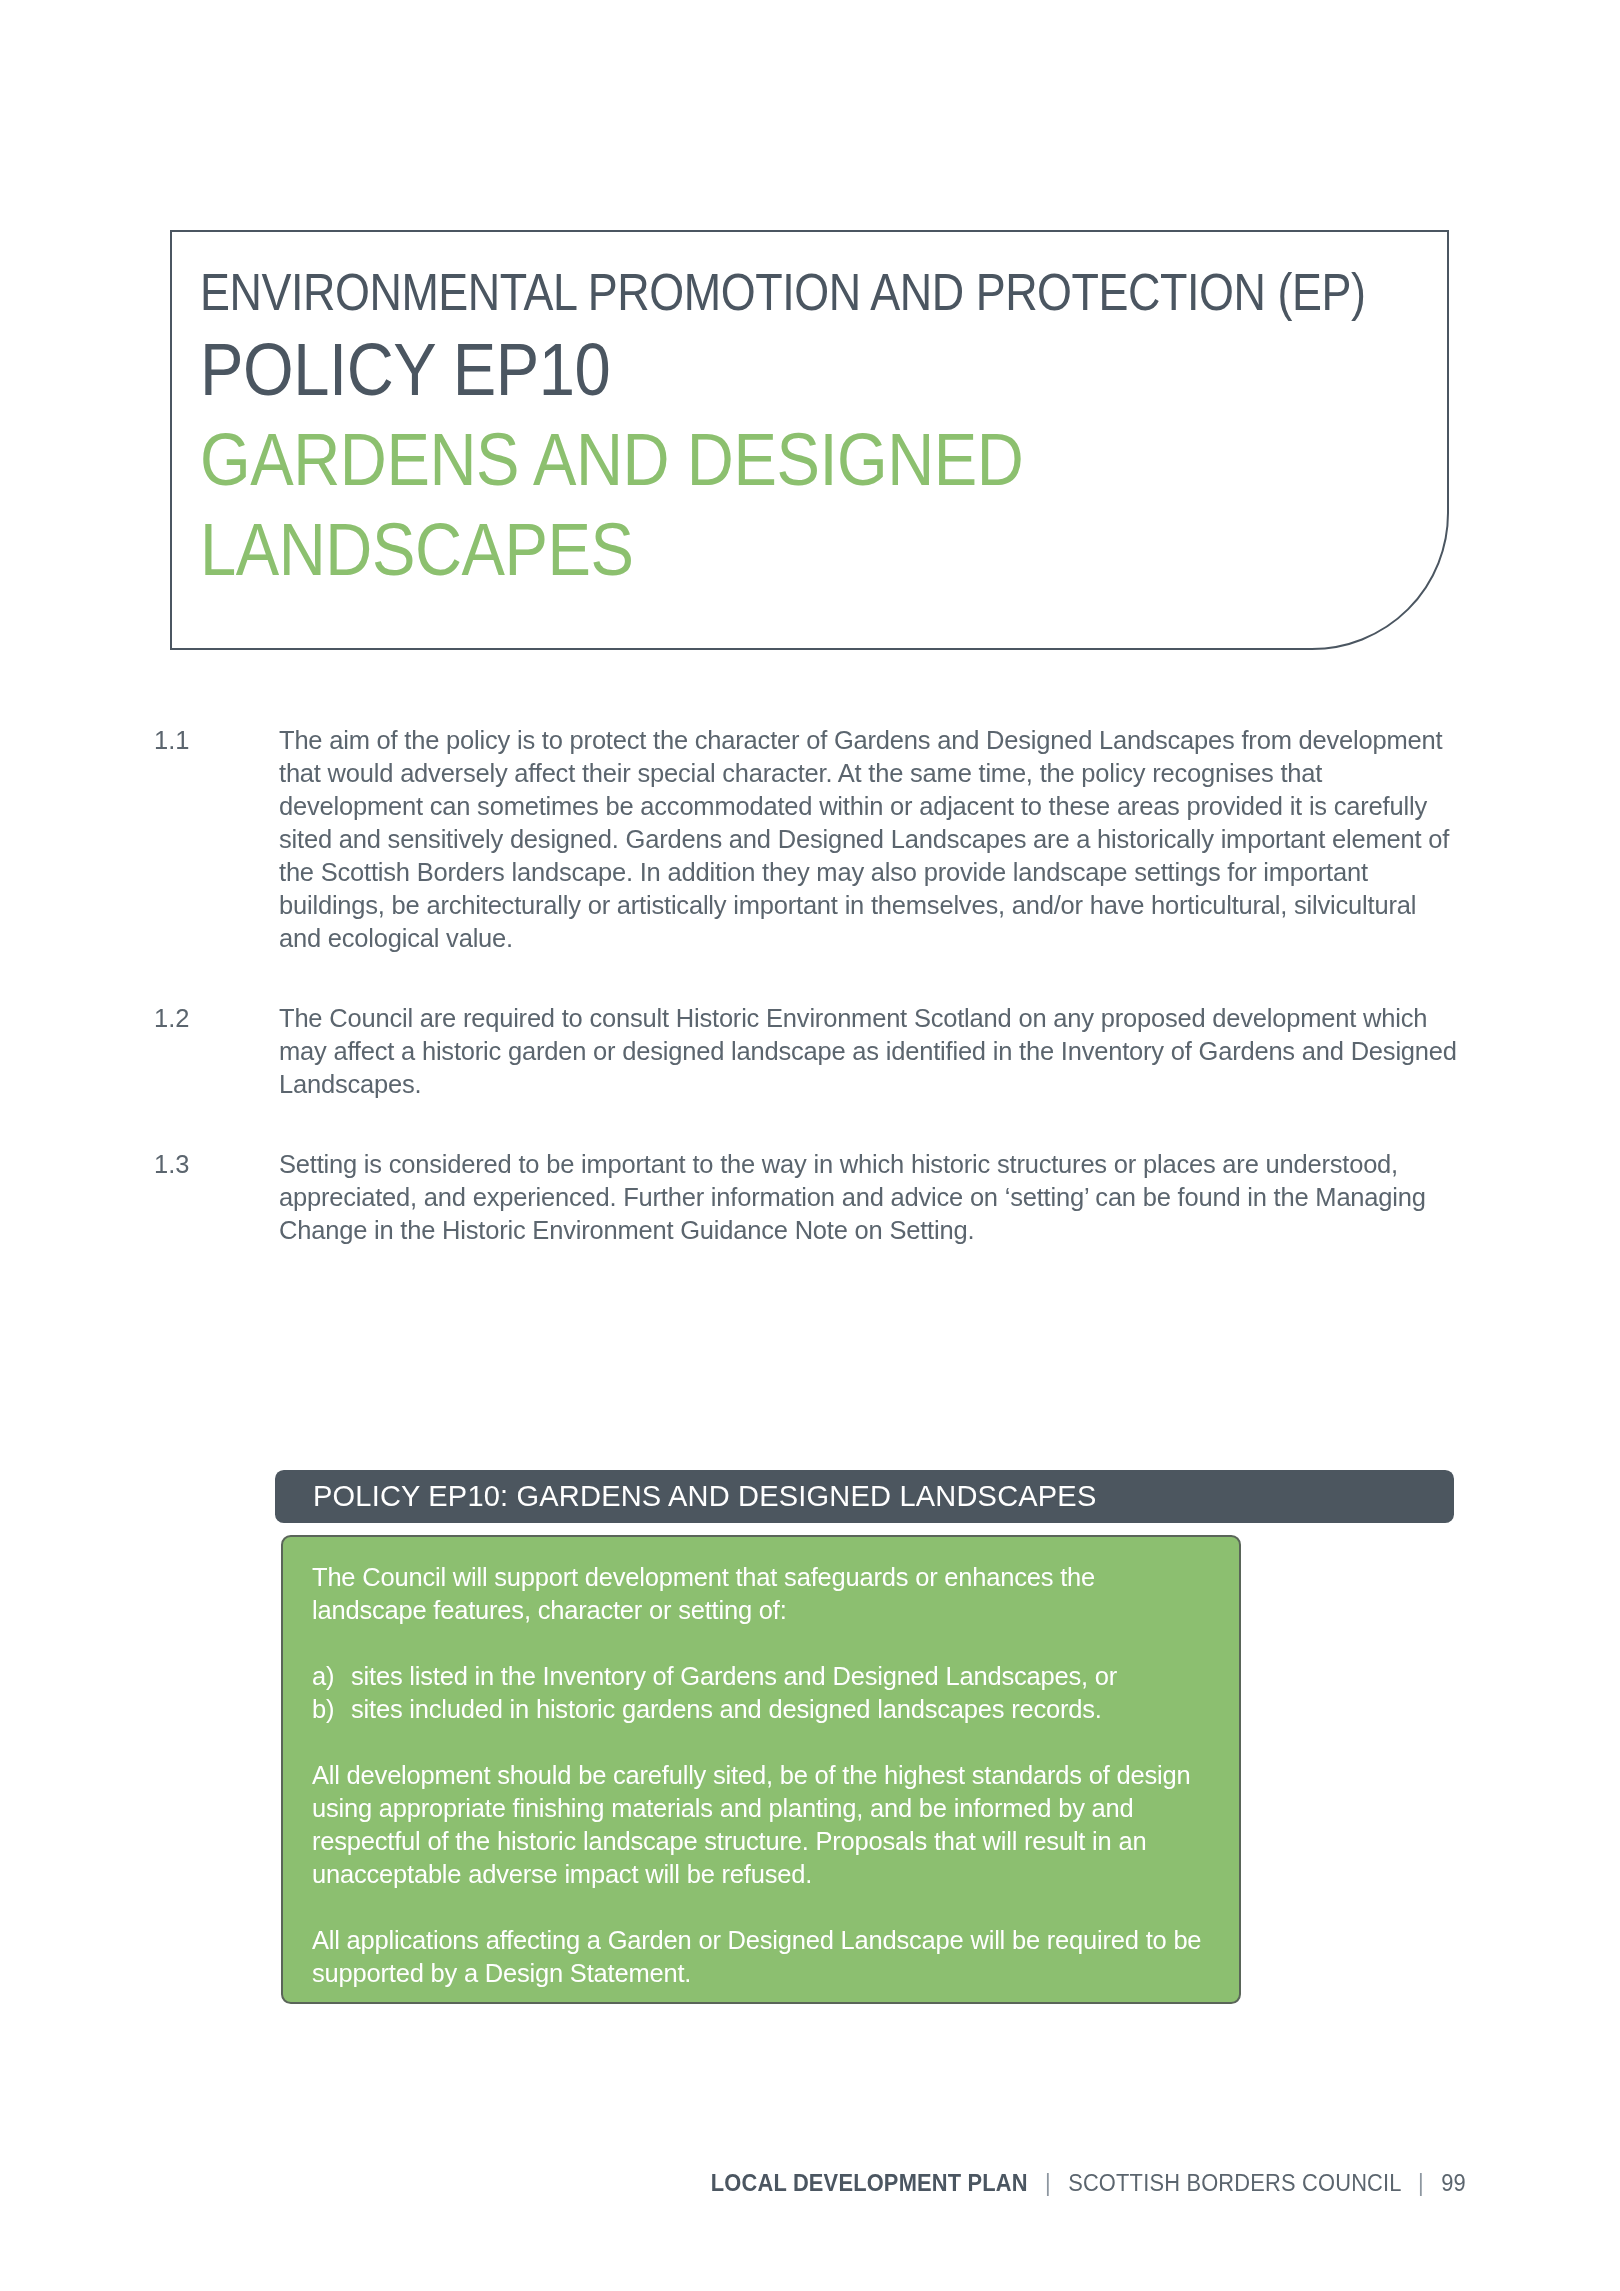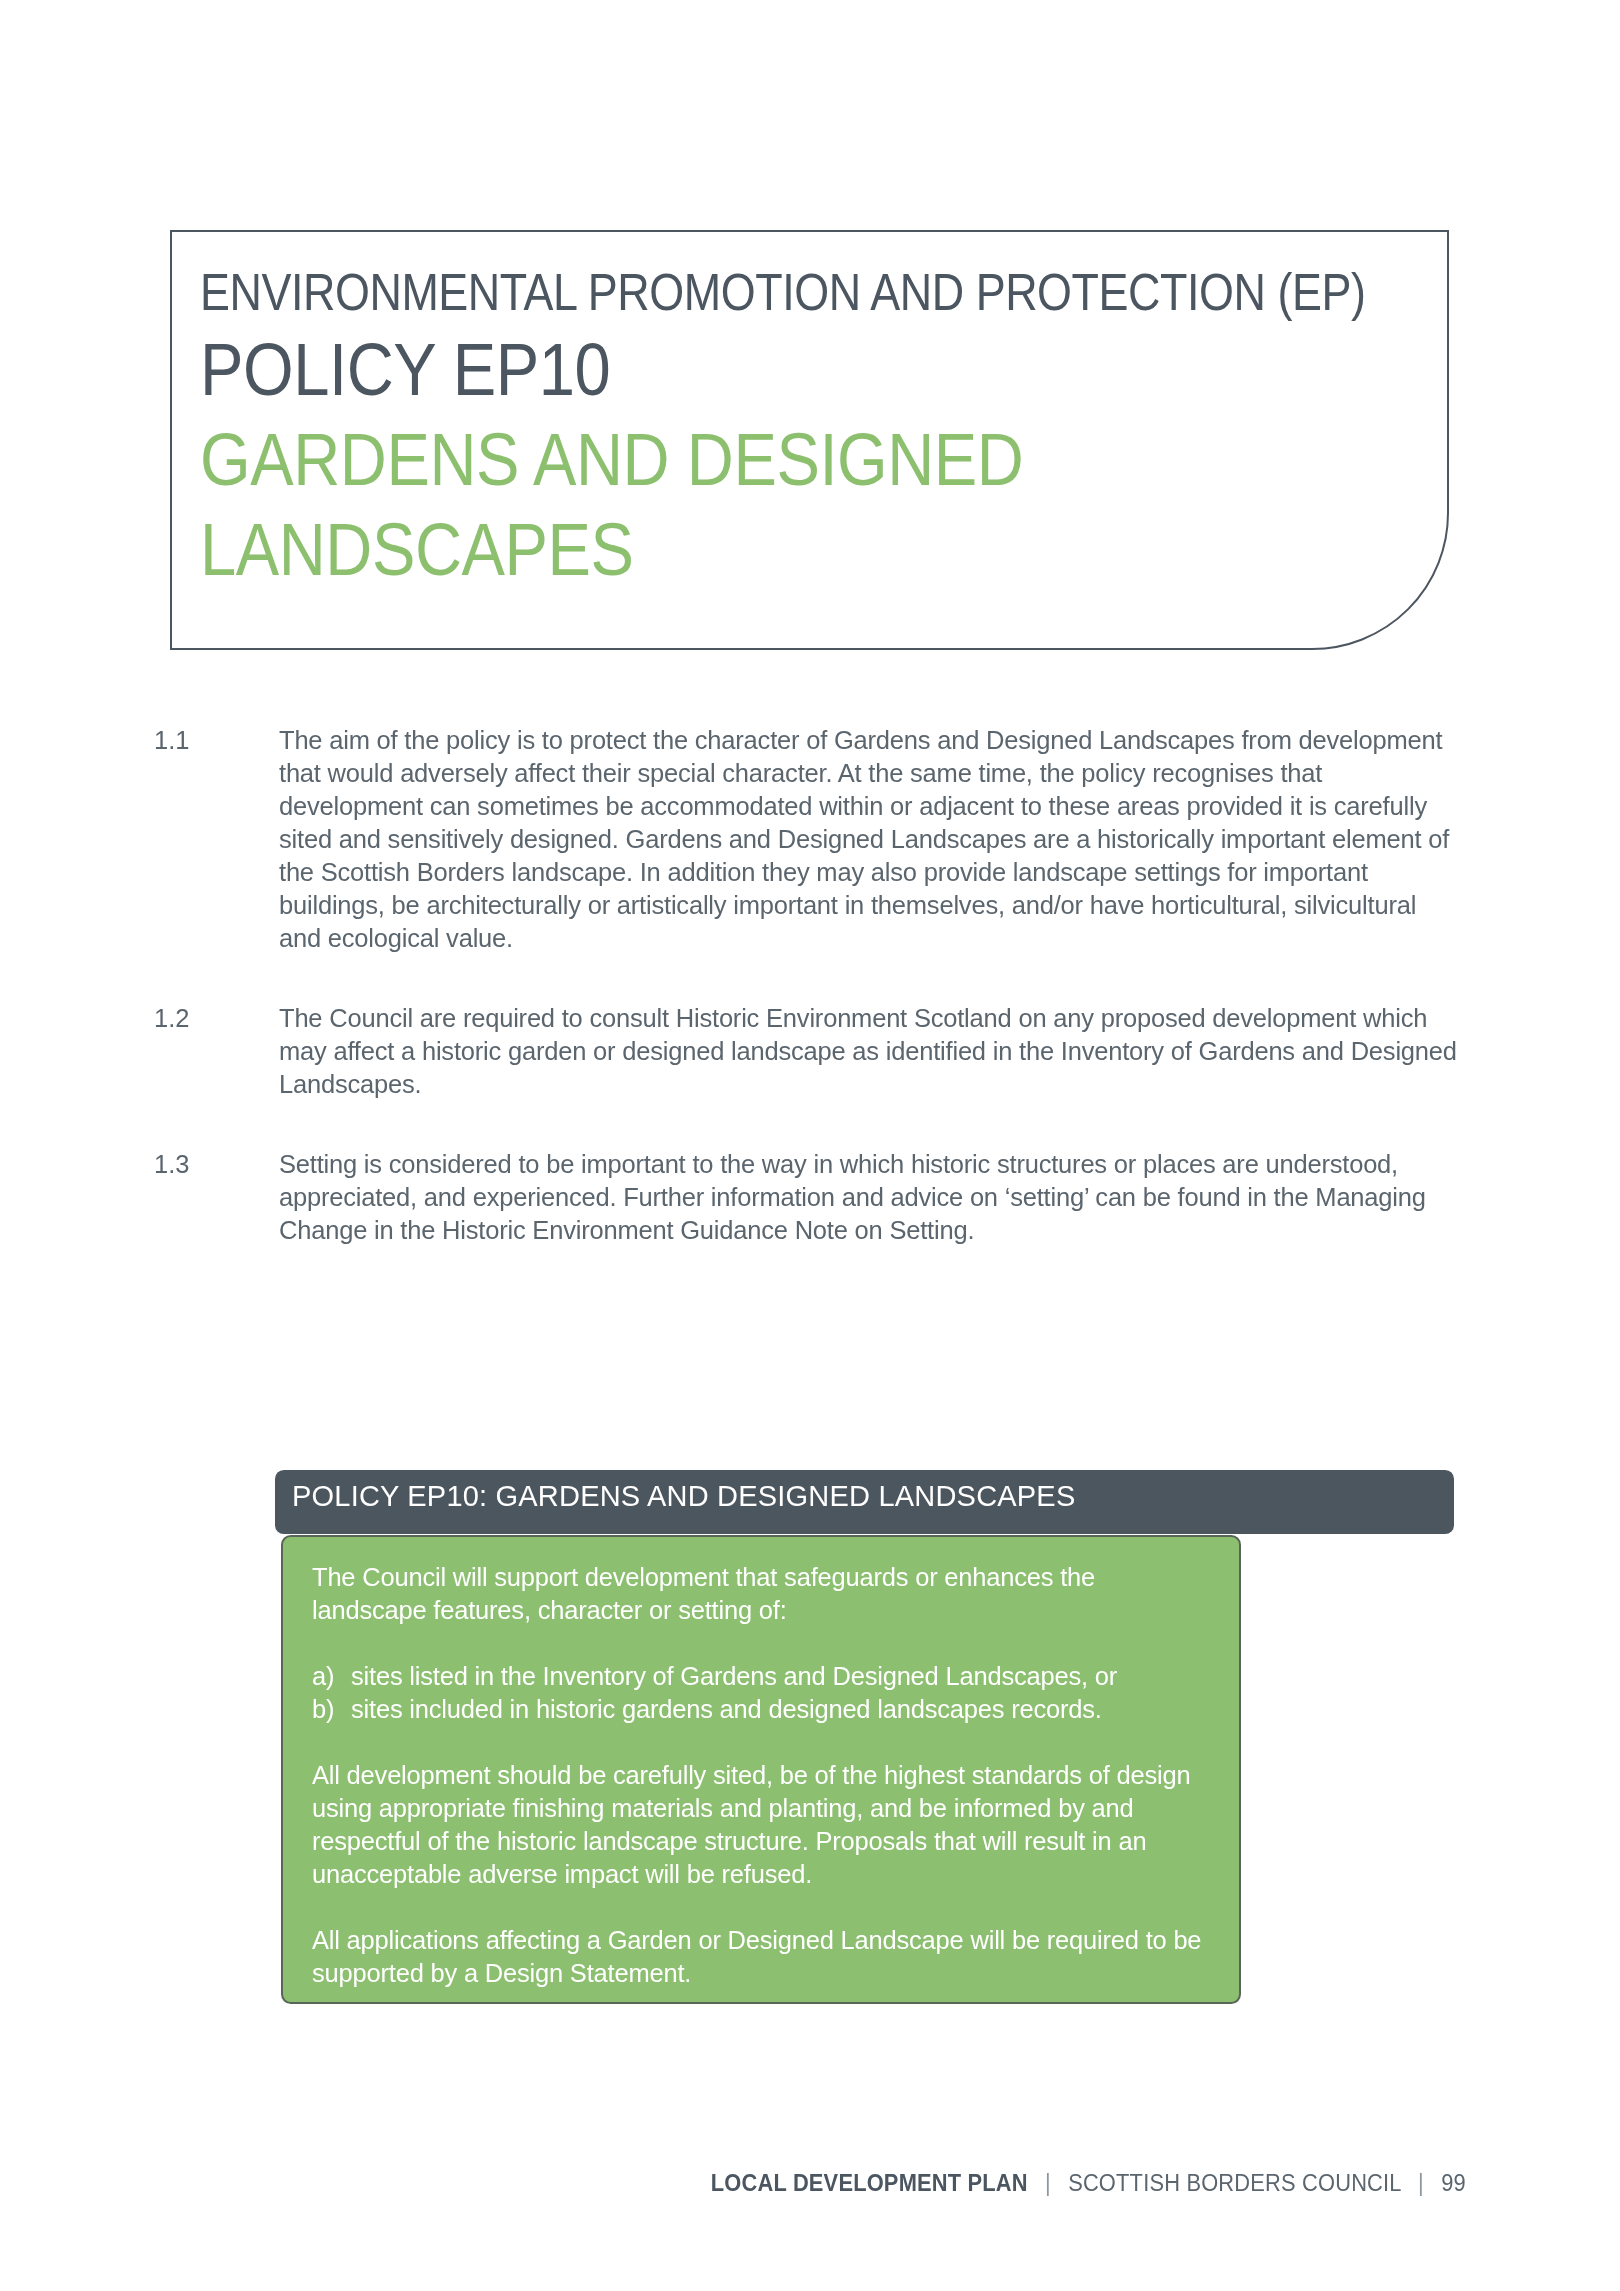--- a/index.html
+++ b/index.html
@@ -34,23 +34,23 @@
   .body-copy {
     position:absolute; left:154px; top:724px; width:1313px;
     color:#5b656e; font-size:25.5px; line-height:33px;
   }
   .para { display:flex; margin:0 0 47px 0; }
   .para-num { width:125px; flex:none; }
   .para-text { width:1181px; letter-spacing:-0.2px; }
 
   
   .policy-bar {
-    position:absolute; left:275px; top:1470px; width:1179px; height:64px;
+    position:absolute; left:275px; top:1470px; width:1179px; height:53px;
     box-sizing:border-box; background:#4c565f; border-radius:8.8px;
-    color:#ffffff; font-size:29px; line-height:53px; padding-left:17px;
+    color:#ffffff; font-size:29px; line-height:53px; padding-left:38px;
     letter-spacing:0.2px; white-space:nowrap;
   }
 
   
   .policy-green {
     position:absolute; left:281px; top:1535px; width:960px; height:469px;
     box-sizing:border-box; background:#8cbf70; border:2px solid #5a6559;
     border-radius:9.8px; padding:23.5px 29px; color:#ffffff;
     font-size:25.5px; line-height:33px; letter-spacing:-0.2px;
   }

